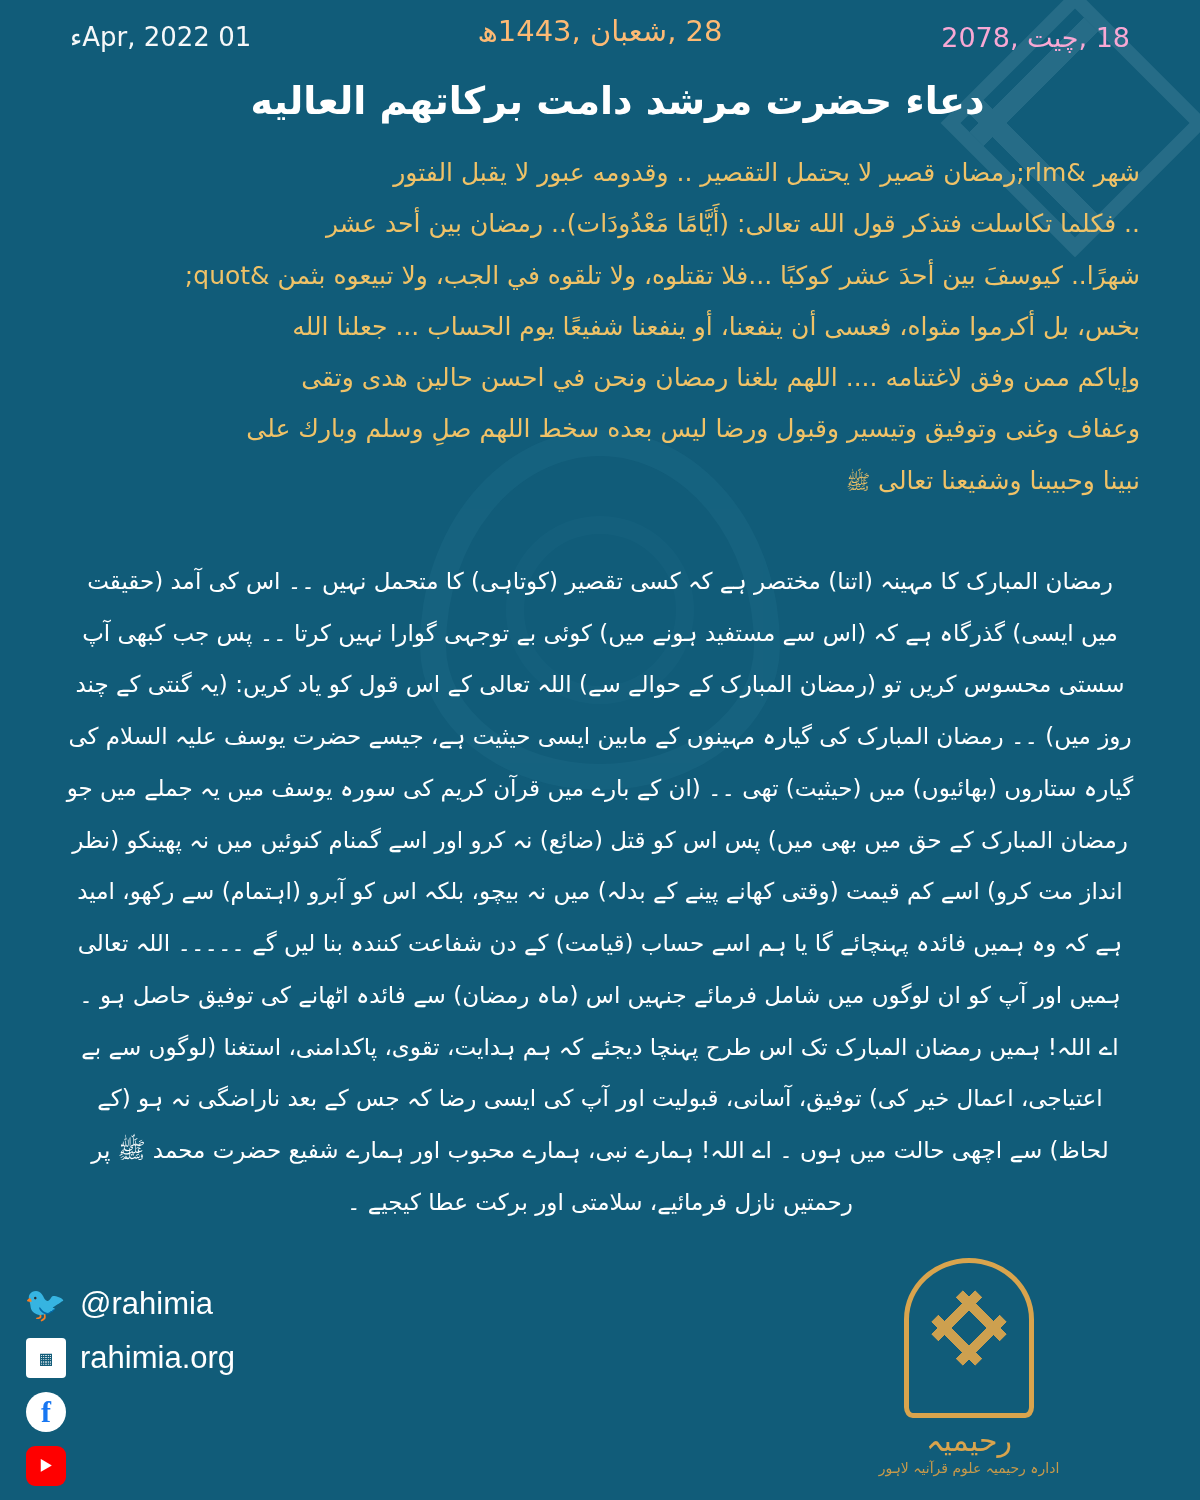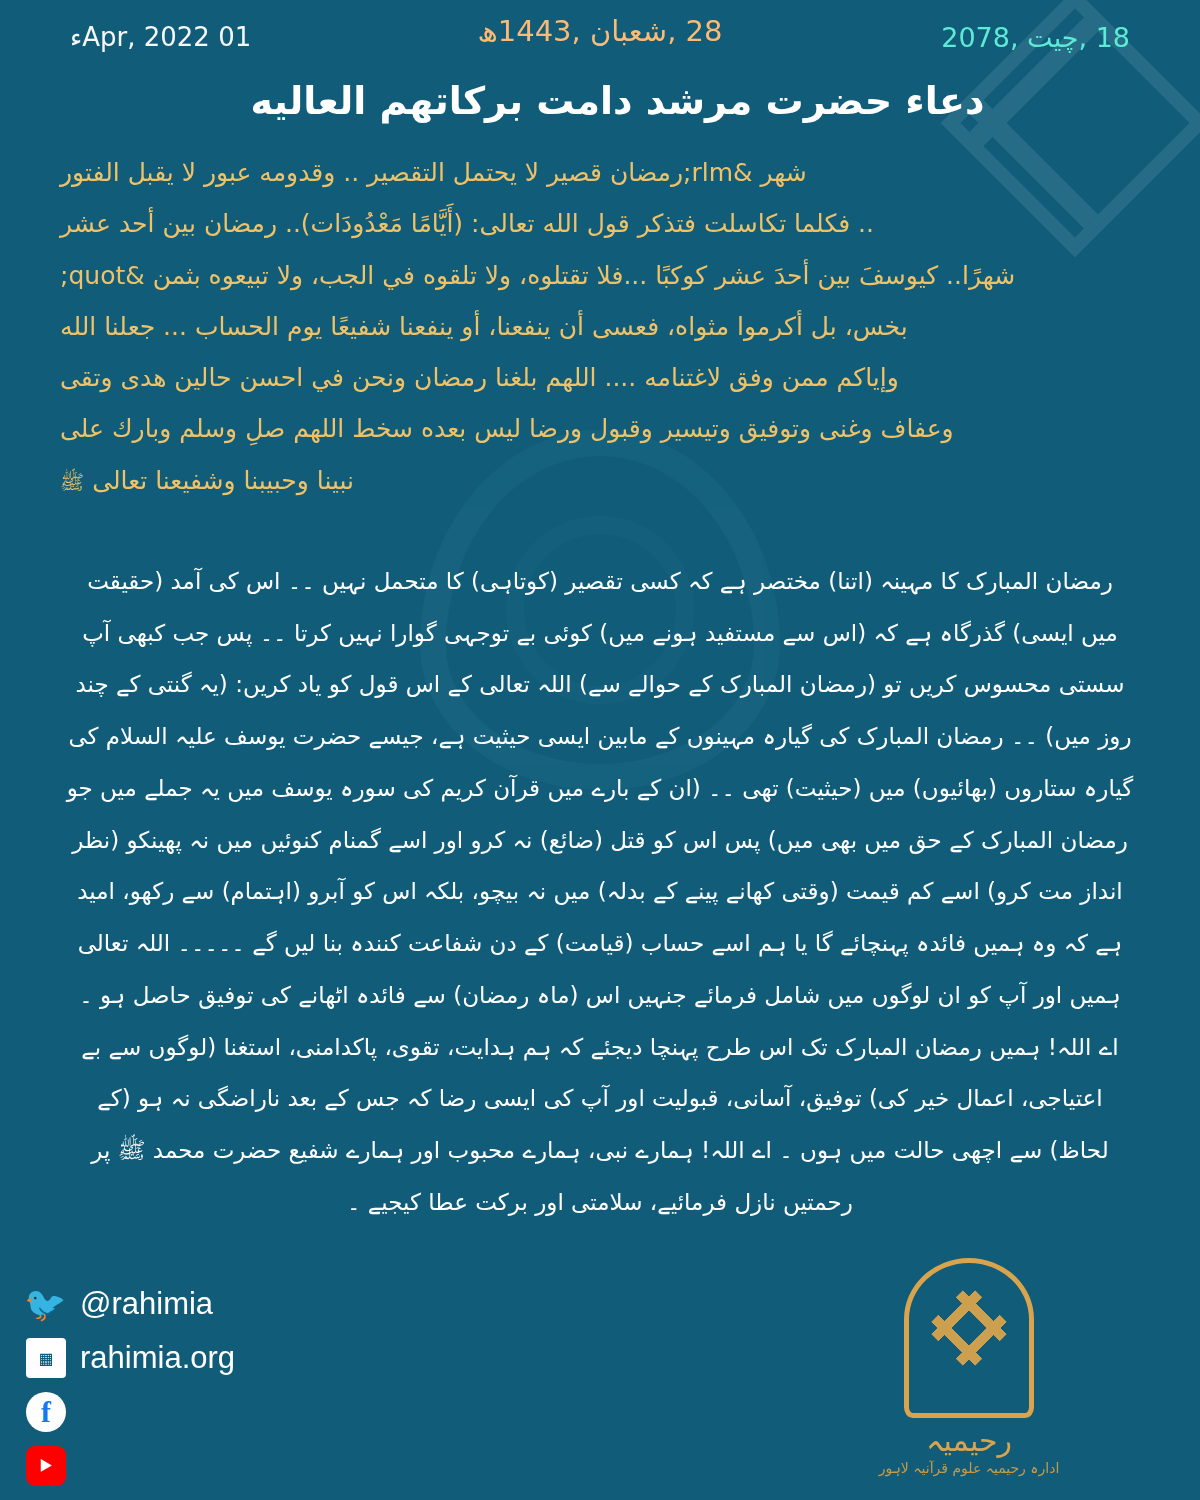--- a/index.html
+++ b/index.html
@@ -59,40 +59,40 @@
     direction:rtl;
   }
   .header .hijri {
     position:absolute;
     left:0; right:0;
     top:14px;
     text-align:center;
     font-size:29px;
     color:#fdba74;
   }
-  .header .nanak { color:#5eead4; font-size:27px; }
+  .header .nanak { color:#f9a8d4; font-size:27px; }
   .header .greg  { color:#f6f8f9; font-size:26px; }
 
   
   .poster-title {
     text-align:center;
     font-size:38px;
     font-weight:bold;
     color:#ffffff;
     margin:26px 0 8px 0;
     letter-spacing:0.5px;
     position:relative;
     padding-left:35px;
   }
 
   
   .arabic-block {
     position:relative;
     margin:24px 60px 0 60px;
-    text-align:left;
+    text-align:right;
     color:#f0c267;
     font-family:"DejaVu Sans", sans-serif;
     font-size:25px;
     line-height:2.05;
     direction:rtl;
   }
   .arabic-block .line { white-space:normal; }
   .arabic-block .sallam { font-size:20px; display:inline-block; }
 
   

